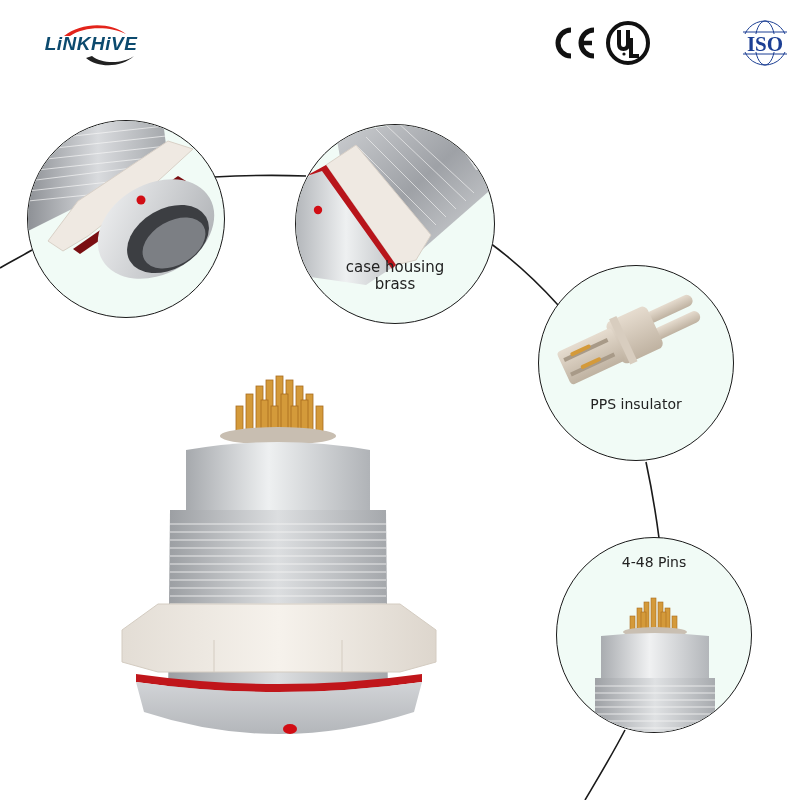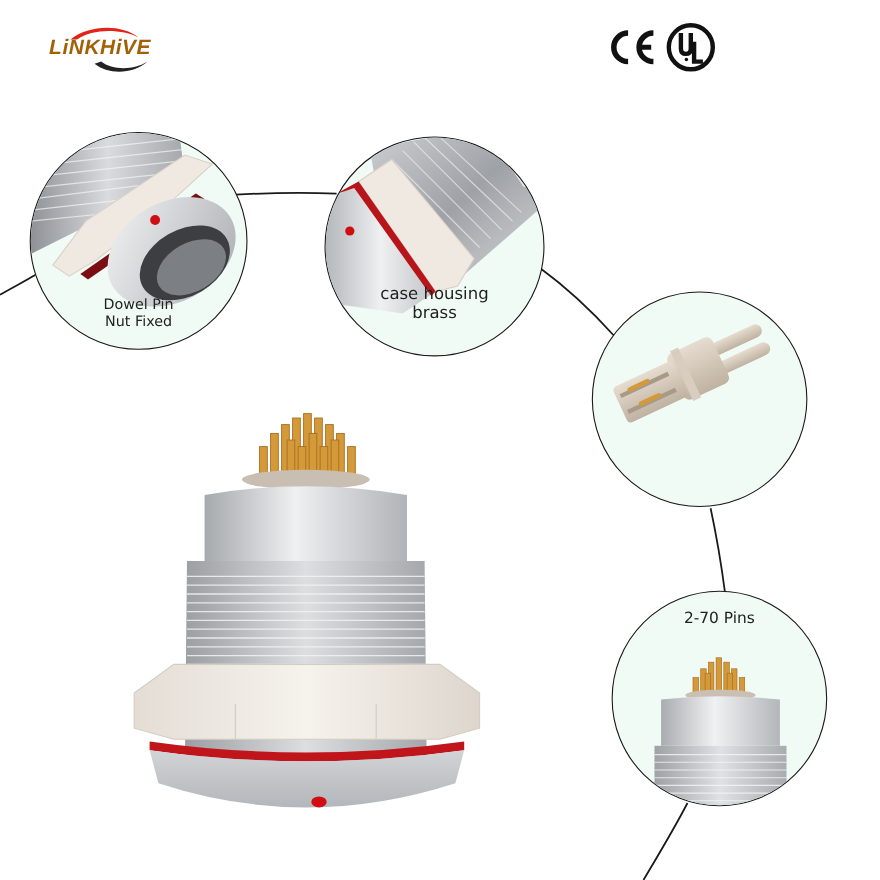--- a/index.html
+++ b/index.html
@@ -1,19 +1,19 @@
 <!DOCTYPE html>
 <html><head>
 <meta charset="utf-8">
 <style>
   html,body{margin:0;padding:0;background:#ffffff;}
   body{width:800px;height:800px;position:relative;overflow:hidden;font-family:"DejaVu Sans","Liberation Sans",sans-serif;}
   .layer{position:absolute;left:0;top:0;width:800px;height:800px;}
   .logo{position:absolute;left:26px;top:22px;width:130px;height:48px;}
-  .logo-text{position:absolute;left:0;top:11px;width:130px;text-align:center;font-family:"Liberation Sans",sans-serif;font-weight:bold;font-style:italic;font-size:19px;color:#a16207;letter-spacing:0.5px;}
+  .logo-text{position:absolute;left:0;top:11px;width:130px;text-align:center;font-family:"Liberation Sans",sans-serif;font-weight:bold;font-style:italic;font-size:19px;color:#0c4a6e;letter-spacing:0.5px;}
   .certs{position:absolute;left:545px;top:18px;width:250px;height:50px;}
   .cert{position:absolute;top:0;height:50px;}
   .cert-ce{left:4px;width:50px;}
   .cert-ul{left:58px;width:50px;}
   .cert-rohs{left:126px;width:52px;}
   .cert-iso{left:192px;width:56px;}
   .callout{position:absolute;border:1.5px solid #1a1a1a;border-radius:50%;background:#f1fbf6;overflow:hidden;box-sizing:border-box;}
   .callout svg{position:absolute;left:0;top:0;}
   .caption{position:absolute;left:0;width:100%;text-align:center;color:#222;font-family:"DejaVu Sans",sans-serif;line-height:1.15;}
   .caption span{display:block;}
@@ -47,20 +47,30 @@
     </svg>
   </div>
   <div class="cert cert-ul">
     <svg width="50" height="50" viewBox="0 0 50 50">
       <circle cx="25" cy="25" r="20" stroke="#111" stroke-width="4" fill="none"></circle>
       <path d="M16 12 L16 26 Q16 31 20.5 31 Q25 31 25 26 L25 12" stroke="#111" stroke-width="4" fill="none"></path>
       <path d="M28 20 L28 38 L36 38" stroke="#111" stroke-width="4" fill="none"></path>
       <circle cx="21" cy="36" r="1.6" fill="#111"></circle>
     </svg>
   </div>
+  <div class="cert cert-iso">
+    <svg width="56" height="50" viewBox="0 0 56 50">
+      <circle cx="28" cy="25" r="22" stroke="#1c3f94" stroke-width="1" fill="none"></circle>
+      <ellipse cx="28" cy="25" rx="10" ry="22" stroke="#1c3f94" stroke-width="1" fill="none"></ellipse>
+      <line x1="6" y1="14" x2="50" y2="14" stroke="#1c3f94" stroke-width="1"></line>
+      <line x1="6" y1="36" x2="50" y2="36" stroke="#1c3f94" stroke-width="1"></line>
+      <rect x="3" y="16" width="50" height="18" fill="#ffffff"></rect>
+      <text x="28" y="33" text-anchor="middle" font-family="Liberation Serif, serif" font-weight="bold" font-size="21" fill="#1c3f94">ISO</text>
+    </svg>
+  </div>
 </div>
 
 <div class="callout" style="left:27px;top:120px;width:198px;height:198px;">
   <svg width="198" height="198" viewBox="0 0 198 198">
     <defs>
       <linearGradient id="thr1" x1="0" y1="0" x2="1" y2="0">
         <stop offset="0" stop-color="#8e9196"></stop>
           <stop offset="0.5" stop-color="#d9dbde"></stop>
           <stop offset="1" stop-color="#a4a7ab"></stop>
       </linearGradient>
@@ -80,24 +90,20 @@
       <line x1="0" y1="70" x2="90" y2="60"></line>
         <line x1="0" y1="80" x2="60" y2="74"></line>
     </g>
     <path d="M20 120 L50 80 L140 20 L165 28 L130 60 L60 115 L35 130 Z" fill="#efe9e2" stroke="#d8d0c6" stroke-width="1"></path>
     <path d="M45 128 L150 55 L158 60 L52 133 Z" fill="#7a0e12"></path>
     <ellipse cx="128" cy="108" rx="62" ry="45" transform="rotate(-30 128 108)" fill="url(#ring1)"></ellipse>
     <ellipse cx="140" cy="118" rx="44" ry="30" transform="rotate(-30 140 118)" fill="#3c3e42"></ellipse>
     <ellipse cx="146" cy="122" rx="34" ry="22" transform="rotate(-30 146 122)" fill="#7c7f84"></ellipse>
     <circle cx="113" cy="79" r="4.5" fill="#d10d14"></circle>
   </svg>
-  <div class="caption" style="top:150px;font-size:13px;">
-    <span>Dowel Pin</span>
-    <span>Nut Fixed</span>
-  </div>
 </div>
 
 <div class="callout" style="left:295px;top:124px;width:200px;height:200px;">
   <svg width="200" height="200" viewBox="0 0 200 200">
     <defs>
       <linearGradient id="thr2" x1="0" y1="0" x2="1" y2="1">
         <stop offset="0" stop-color="#cfd1d4"></stop>
           <stop offset="0.5" stop-color="#9ea1a6"></stop>
           <stop offset="1" stop-color="#d6d8da"></stop>
       </linearGradient>
@@ -142,26 +148,27 @@
       <rect x="78" y="46" width="45" height="46" rx="6" fill="url(#ins)"></rect>
       <rect x="84" y="44" width="8" height="50" fill="#d8cdbf"></rect>
       <rect x="22" y="52" width="60" height="36" rx="4" fill="url(#ins)"></rect>
       <rect x="26" y="60" width="48" height="4" fill="#a89a88"></rect>
       <rect x="26" y="76" width="48" height="4" fill="#a89a88"></rect>
       <rect x="34" y="58" width="22" height="4" rx="2" fill="#d49a3a"></rect>
       <rect x="38" y="74" width="22" height="4" rx="2" fill="#d49a3a"></rect>
     </g>
   </svg>
   <div class="caption" style="top:130px;font-size:14px;">
+    <span>PPS insulator</span>
   </div>
 </div>
 
 <div class="callout" style="left:556px;top:537px;width:196px;height:196px;">
   <div class="caption" style="top:16px;font-size:14px;">
-    <span>2-70 Pins</span>
+    <span>4-48 Pins</span>
   </div>
   <svg width="196" height="196" viewBox="0 0 196 196">
     <defs>
       <linearGradient id="cap4" x1="0" y1="0" x2="1" y2="0">
         <stop offset="0" stop-color="#a9acb0"></stop>
           <stop offset="0.45" stop-color="#f0f1f2"></stop>
           <stop offset="1" stop-color="#b3b6ba"></stop>
       </linearGradient>
       <linearGradient id="thr4" x1="0" y1="0" x2="1" y2="0">
         <stop offset="0" stop-color="#9ea1a5"></stop>

